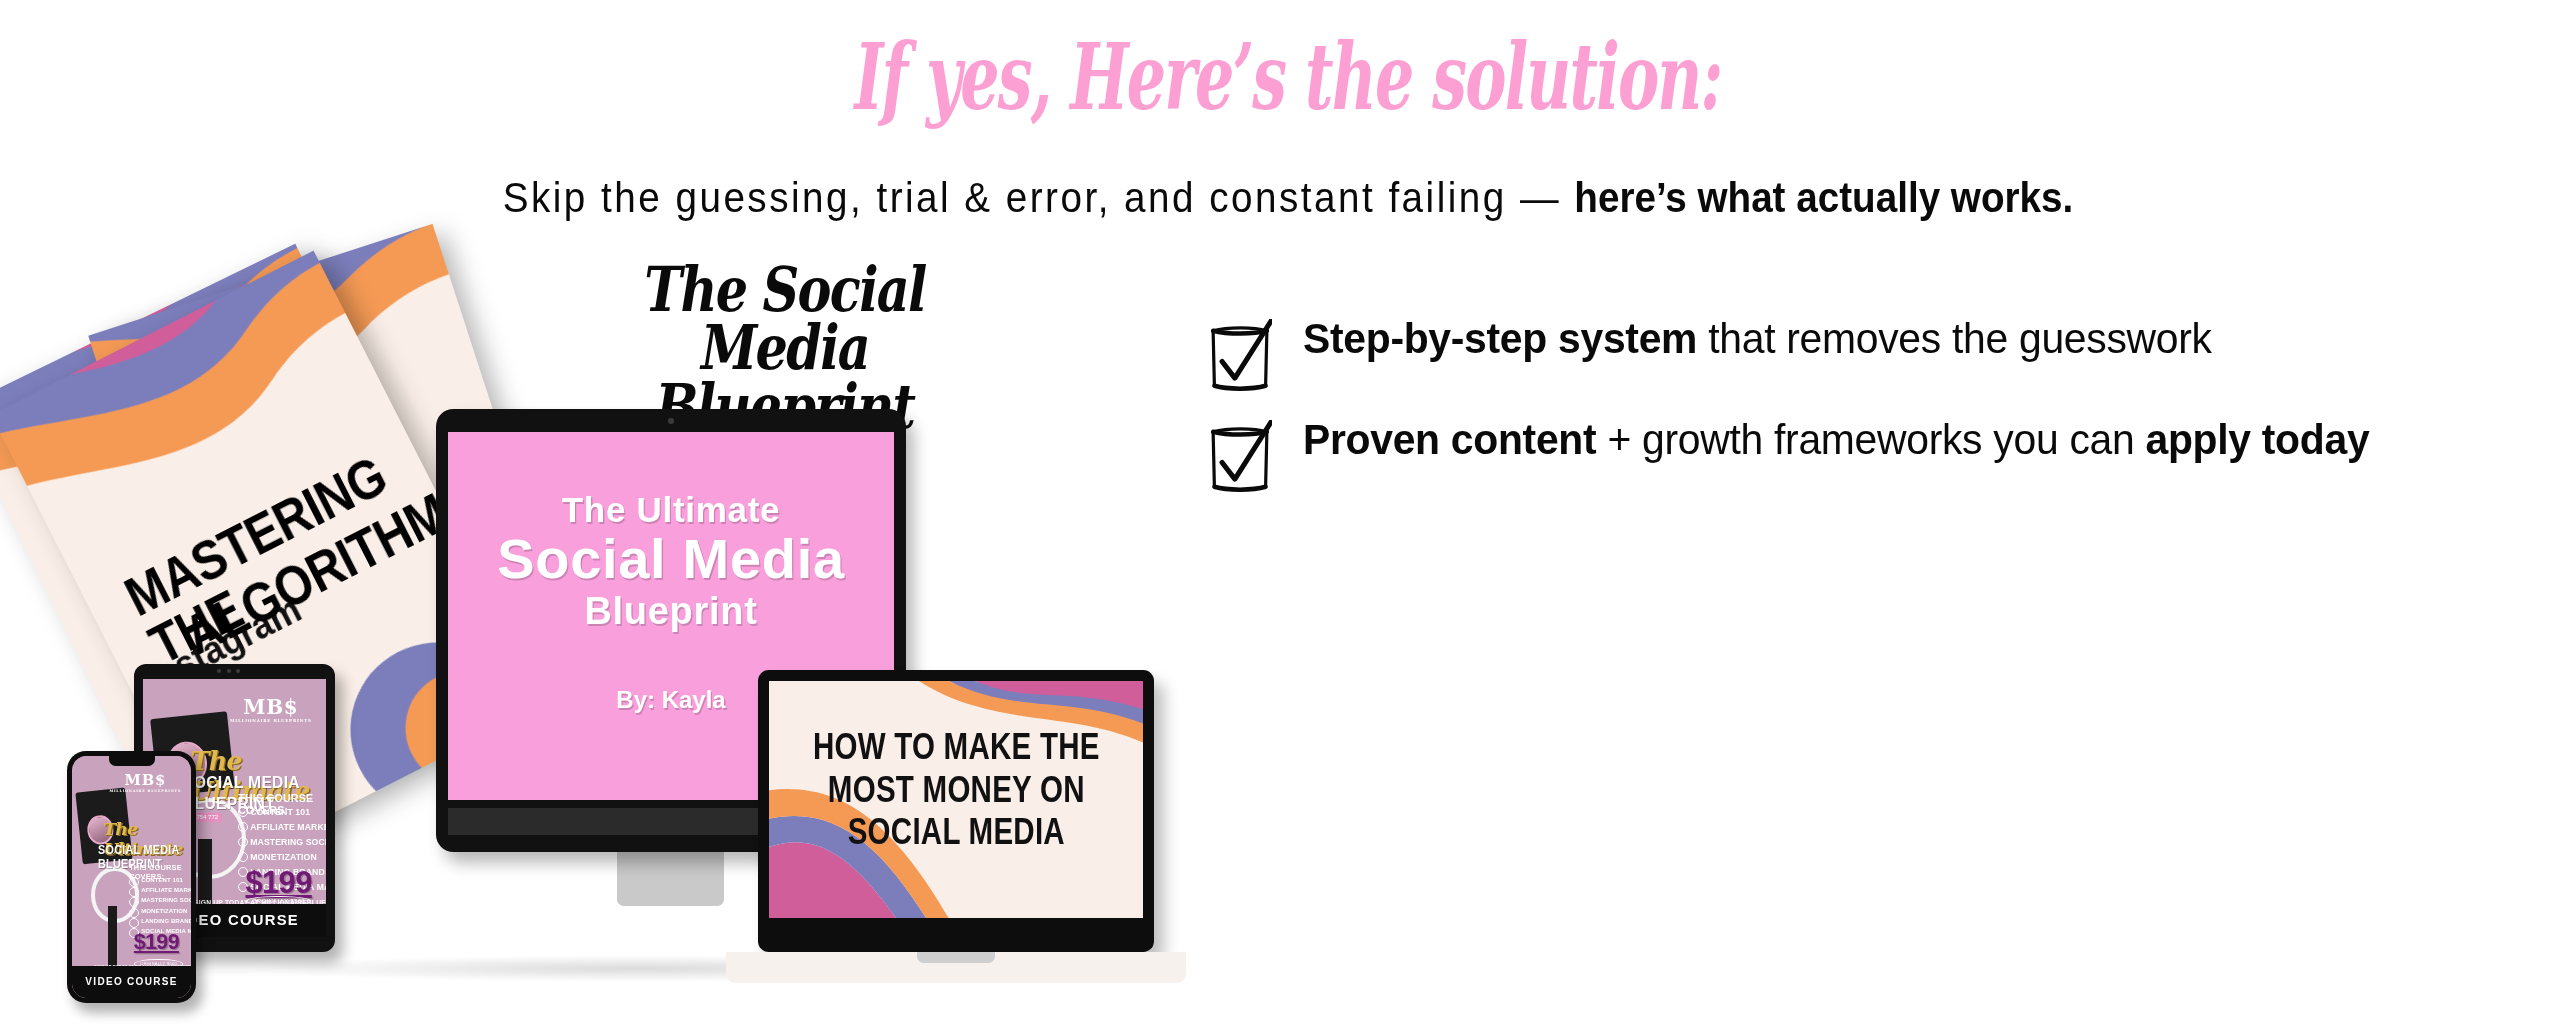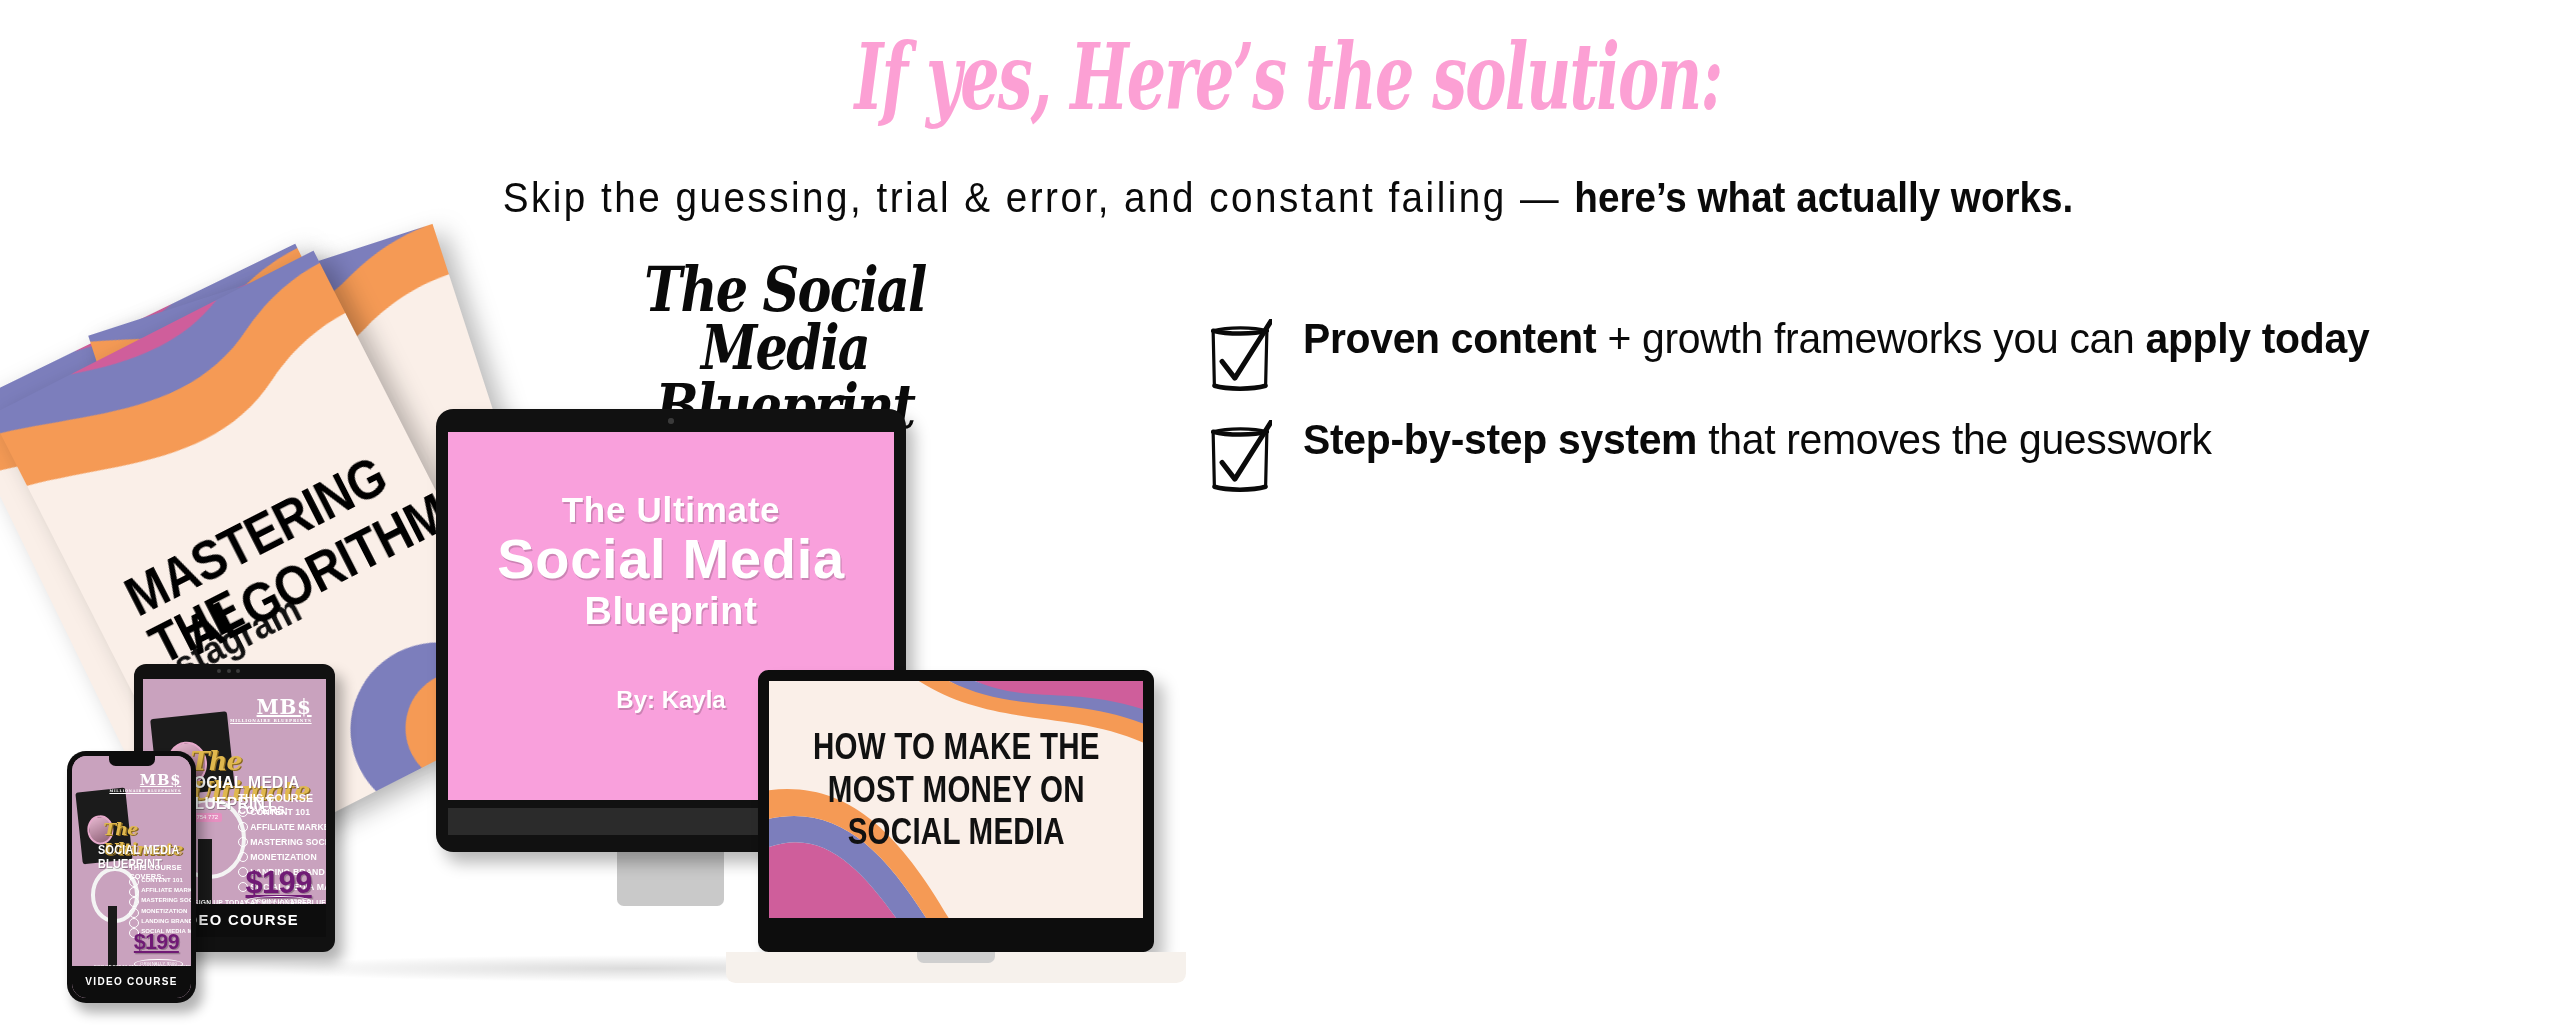--- a/index.html
+++ b/index.html
@@ -110,22 +110,22 @@
   .phone { position:absolute; left:27px; top:510px; width:129px; height:252px; }
   .phone .body { position:absolute; inset:0; background:#0d0d0d; border-radius:19px;
     box-shadow:6.7px 9.4px 12px rgba(0,0,0,.3); }
   .phone .scr { position:absolute; left:5.4px; top:5.4px; right:5.4px; bottom:5.4px;
     background:#C9A2BE; border-radius:14.8px; overflow:hidden; }
   .phone .notch { position:absolute; left:50%; margin-left:-23px; top:5.4px; width:46px;
     height:9.4px; background:#0d0d0d; border-radius:0 0 6.7px 6.7px; z-index:3; }
 
   
   .cover { position:absolute; inset:0; background:#C9A2BE; }
-  .cover .brand { position:absolute; right:8%; top:7%; text-align:right; color:#fff;
-    font-family:"DejaVu Serif", serif; font-weight:700;text-decoration:underline; }
+  .cover .brand { position:absolute; right:8%; top:7%; text-align:center; color:#fff;
+    font-family:"DejaVu Serif", serif; font-weight:700; }
   .cover .brand .mbs { font-size:20px; letter-spacing:0.7px; line-height:1; }
   .cover .brand .mbsub { font-size:4px; letter-spacing:0.8px; margin-top:1.3px; }
   .cover .ultimate { position:absolute; left:26%; top:26%; color:#E0B84E;
     font-family:"DejaVu Serif", serif; font-style:italic; font-weight:700;
     font-size:25.5px; letter-spacing:-0.7px; text-shadow:1.3px 1.3px 0 #8a6a1f; }
   .cover .smb { position:absolute; left:22%; top:36%; color:#fff; font-weight:800;
     font-size:17.4px; letter-spacing:0.3px; transform:scaleX(.9); transform-origin:left top;
     text-shadow:0.7px 0.7px 0 rgba(0,0,0,.3); }
   .cover .covers { position:absolute; left:52%; top:44%; color:#fff; font-weight:800;
     font-size:10.7px; letter-spacing:0.2px; }
@@ -329,27 +329,27 @@
   </div>
 
   <div class="checklist" id="checklist">
       <div class="check-row">
         <div class="cbox"><svg viewBox="0 0 100 115" width="64" height="74">
             <path d="M8 18 C30 12, 72 12, 92 18 L90 104 C66 110, 28 110, 10 104 Z" fill="none" stroke="#0a0a0a" stroke-width="5" stroke-linejoin="round"></path>
             <path d="M8 18 C30 24, 72 24, 92 18" fill="none" stroke="#0a0a0a" stroke-width="7" stroke-linecap="round"></path>
             <path d="M10 104 C30 110, 70 110, 90 104" fill="none" stroke="#0a0a0a" stroke-width="7" stroke-linecap="round"></path>
             <path d="M22 66 L42 92 L108 -12" fill="none" stroke="#0a0a0a" stroke-width="8" stroke-linecap="round" stroke-linejoin="round"></path>
           </svg></div>
-        <div class="ctext"><b>Proven content</b><span> + growth frameworks you can </span><b>apply today</b></div>
+        <div class="ctext"><b>Step-by-step system</b><span> that removes the guesswork</span></div>
       </div>
       <div class="check-row">
         <div class="cbox"><svg viewBox="0 0 100 115" width="64" height="74">
             <path d="M8 18 C30 12, 72 12, 92 18 L90 104 C66 110, 28 110, 10 104 Z" fill="none" stroke="#0a0a0a" stroke-width="5" stroke-linejoin="round"></path>
             <path d="M8 18 C30 24, 72 24, 92 18" fill="none" stroke="#0a0a0a" stroke-width="7" stroke-linecap="round"></path>
             <path d="M10 104 C30 110, 70 110, 90 104" fill="none" stroke="#0a0a0a" stroke-width="7" stroke-linecap="round"></path>
             <path d="M22 66 L42 92 L108 -12" fill="none" stroke="#0a0a0a" stroke-width="8" stroke-linecap="round" stroke-linejoin="round"></path>
           </svg></div>
-        <div class="ctext"><b>Step-by-step system</b><span> that removes the guesswork</span></div>
+        <div class="ctext"><b>Proven content</b><span> + growth frameworks you can </span><b>apply today</b></div>
       </div>
     </div>
 
 </div>
 
 
 </body></html>

